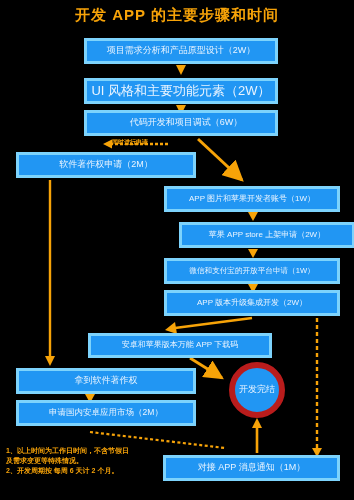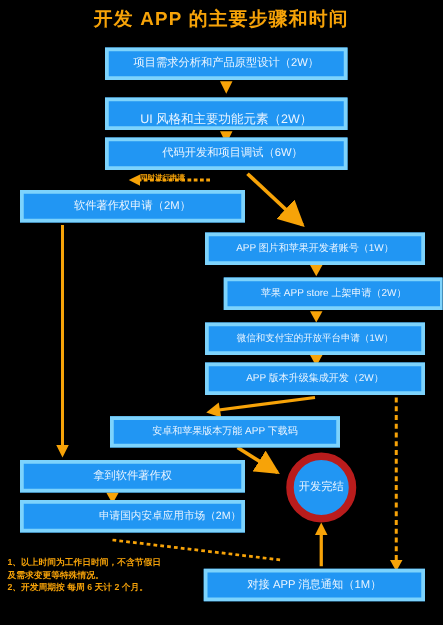--- a/index.html
+++ b/index.html
@@ -151,21 +151,21 @@
 
     <g>
       <line x1="90" y1="432" x2="225" y2="448" stroke="#F7A308" stroke-width="2.2" stroke-dasharray="3 2.5"></line>
     </g>
   </svg>
 
   <div id="nodes">
       <div class="node" style="left: 84px; top: 38px; width: 194px; height: 26px; font-size: 9px; background: rgb(33, 150, 243); color: rgb(233, 244, 255);">
         <span>项目需求分析和产品原型设计（2W）</span>
       </div>
-      <div class="node" style="left: 84px; top: 78px; width: 194px; height: 26px; font-size: 10px; background: rgb(33, 150, 243); color: rgb(233, 244, 255); align-items: flex-end;">
+      <div class="node" style="left: 84px; top: 78px; width: 194px; height: 26px; font-size: 13px; background: rgb(33, 150, 243); color: rgb(233, 244, 255);">
         <span>UI 风格和主要功能元素（2W）</span>
       </div>
       <div class="node" style="left: 84px; top: 110px; width: 194px; height: 26px; font-size: 9px; background: rgb(33, 150, 243); color: rgb(233, 244, 255); padding-left: 10px;">
         <span>代码开发和项目调试（6W）</span>
       </div>
       <div class="node" style="left: 16px; top: 152px; width: 180px; height: 26px; font-size: 9px; background: rgb(33, 150, 243); color: rgb(233, 244, 255);">
         <span>软件著作权申请（2M）</span>
       </div>
       <div class="node" style="left: 164px; top: 186px; width: 176px; height: 26px; font-size: 8px; background: rgb(33, 150, 243); color: rgb(233, 244, 255);">
         <span>APP 图片和苹果开发者账号（1W）</span>
@@ -178,21 +178,21 @@
       </div>
       <div class="node" style="left: 164px; top: 290px; width: 176px; height: 26px; font-size: 8px; background: rgb(33, 150, 243); color: rgb(233, 244, 255);">
         <span>APP 版本升级集成开发（2W）</span>
       </div>
       <div class="node" style="left: 88px; top: 333px; width: 184px; height: 25px; font-size: 8px; background: rgb(33, 150, 243); color: rgb(233, 244, 255);">
         <span>安卓和苹果版本万能 APP 下载码</span>
       </div>
       <div class="node" style="left: 16px; top: 368px; width: 180px; height: 26px; font-size: 9px; background: rgb(33, 150, 243); color: rgb(233, 244, 255);">
         <span>拿到软件著作权</span>
       </div>
-      <div class="node" style="left: 16px; top: 400px; width: 180px; height: 26px; font-size: 8.5px; background: rgb(33, 150, 243); color: rgb(233, 244, 255); justify-content: flex-end;">
+      <div class="node" style="left: 16px; top: 400px; width: 180px; height: 26px; font-size: 8.5px; background: rgb(33, 150, 243); color: rgb(233, 244, 255);">
         <span>申请国内安卓应用市场（2M）</span>
       </div>
       <div class="node" style="left: 163px; top: 455px; width: 177px; height: 26px; font-size: 9px; background: rgb(33, 150, 243); color: rgb(233, 244, 255);">
         <span>对接 APP 消息通知（1M）</span>
       </div>
       <div class="node circle" style="left: 229px; top: 362px; width: 56px; height: 56px; font-size: 9px; background: rgb(33, 150, 243); color: rgb(233, 244, 255);">
         <span>开发完结</span>
       </div>
     </div>
   <div id="edge-labels">

